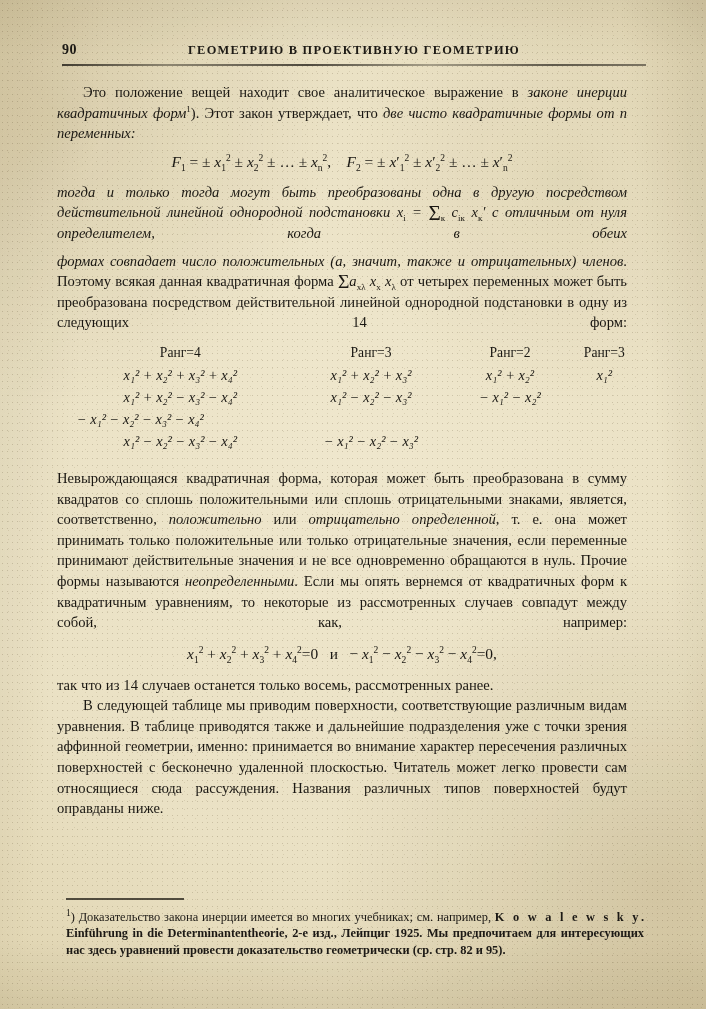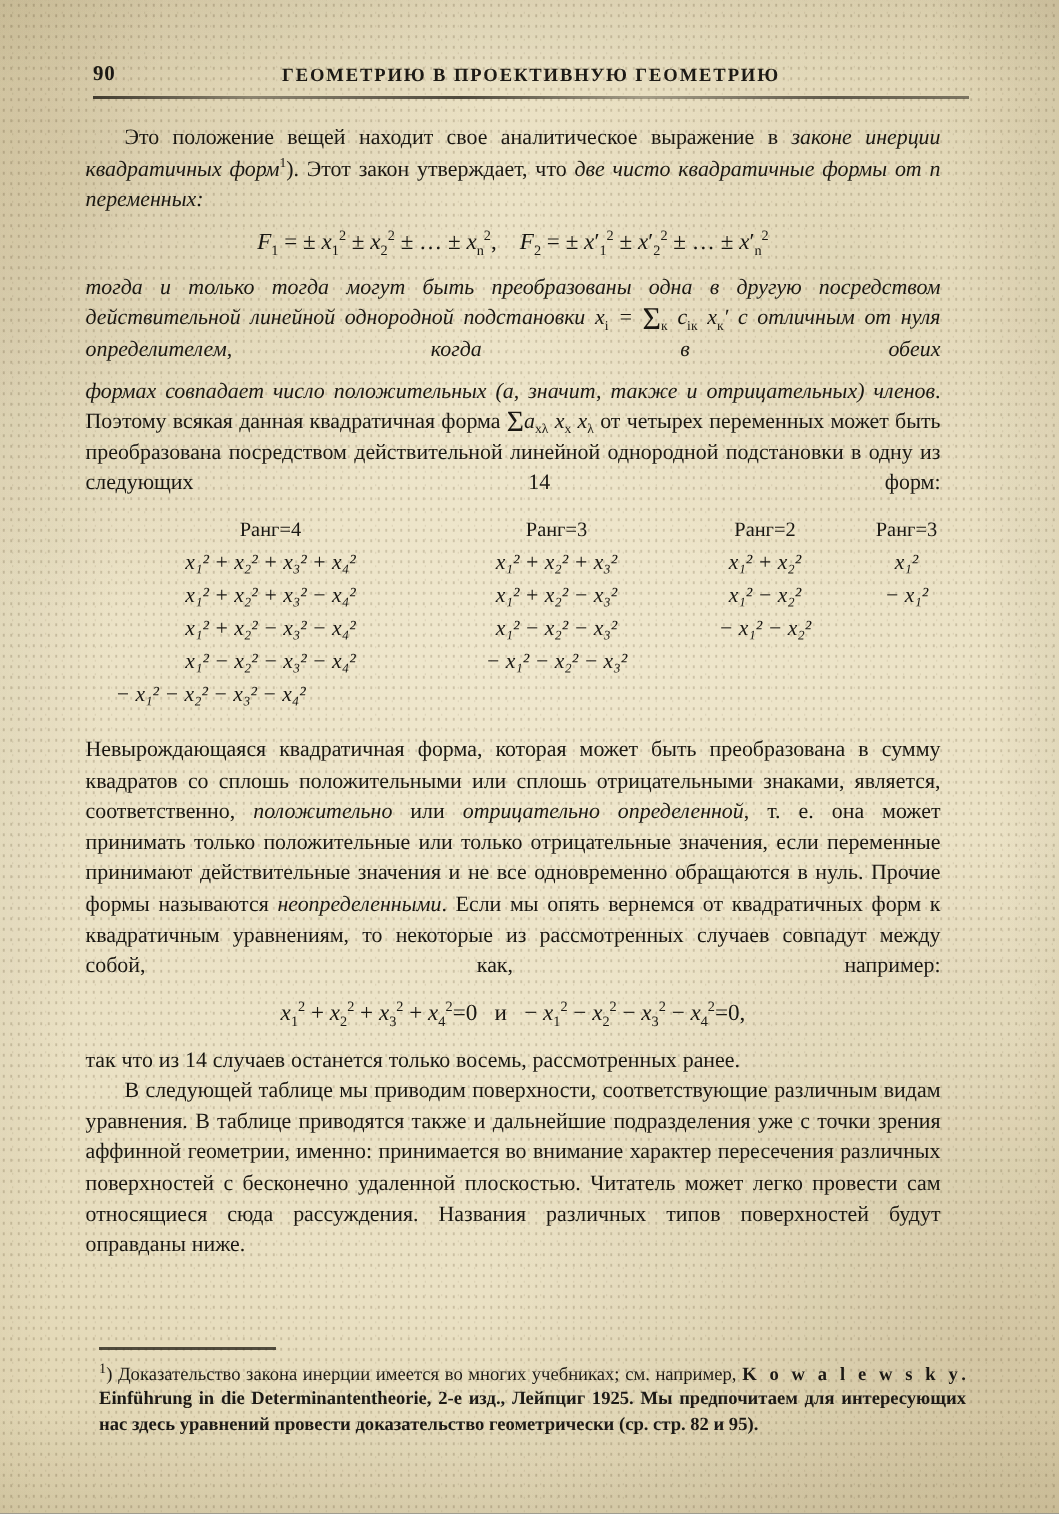--- a/index.html
+++ b/index.html
@@ -211,43 +211,37 @@
           </tr>
         </thead>
         <tbody>
           <tr>
             <td class="r4 m">x₁² + x₂² + x₃² + x₄²</td>
             <td class="r3 m">x₁² + x₂² + x₃²</td>
             <td class="r2 m">x₁² + x₂²</td>
             <td class="r1 m">x₁²</td>
           </tr>
           <tr>
-            <td class="r4 m">x₁² + x₂² + x₃² − x₄²</td>
-            <td class="r3 m">x₁² + x₂² − x₃²</td>
-            <td class="r2 m">x₁² − x₂²</td>
-            <td class="r1 m">− x₁²</td>
-          </tr>
-          <tr>
             <td class="r4 m">x₁² + x₂² − x₃² − x₄²</td>
             <td class="r3 m">x₁² − x₂² − x₃²</td>
             <td class="r2 m">− x₁² − x₂²</td>
             <td class="r1 m"></td>
           </tr>
           <tr>
+            <td class="r4 m" style="text-align:left;padding-left:4px;">− x₁² − x₂² − x₃² − x₄²</td>
+            <td class="r3 m"></td>
+            <td class="r2 m"></td>
+            <td class="r1 m"></td>
+          </tr>
+          <tr>
             <td class="r4 m">x₁² − x₂² − x₃² − x₄²</td>
             <td class="r3 m">− x₁² − x₂² − x₃²</td>
             <td class="r2 m"></td>
             <td class="r1 m"></td>
           </tr>
-          <tr>
-            <td class="r4 m" style="text-align:left;padding-left:4px;">− x₁² − x₂² − x₃² − x₄²</td>
-            <td class="r3 m"></td>
-            <td class="r2 m"></td>
-            <td class="r1 m"></td>
-          </tr>
         </tbody>
       </table>
 
       <p class="just" style="margin-top:16px;"><span>Невырождающаяся квадратичная форма, которая может быть преобразована в сумму квадратов со сплошь положительными или сплошь отрицательными знаками, является, соответственно,</span> <i>положительно</i><span> или </span><i>отрицательно определенной</i><span>, т. е. она может принимать только положительные или только отрицательные значения, если переменные принимают действительные значения и не все одновременно обращаются в нуль. Прочие формы назы­ваются </span><i>неопределенными</i><span>. Если мы опять вернемся от квадратич­ных форм к квадратичным уравнениям, то некоторые из рас­смотренных случаев совпадут между собой, как, например:</span></p>
 
       <p class="eqline" style="margin-top:9px;margin-bottom:9px;">
         <span class="m">x</span><sub>1</sub><sup>2</sup> + <span class="m">x</span><sub>2</sub><sup>2</sup> + <span class="m">x</span><sub>3</sub><sup>2</sup> + <span class="m">x</span><sub>4</sub><sup>2</sup>=0 &nbsp;&nbsp;<span>и</span>&nbsp;&nbsp;
         − <span class="m">x</span><sub>1</sub><sup>2</sup> − <span class="m">x</span><sub>2</sub><sup>2</sup> − <span class="m">x</span><sub>3</sub><sup>2</sup> − <span class="m">x</span><sub>4</sub><sup>2</sup>=0,
       </p>
 

